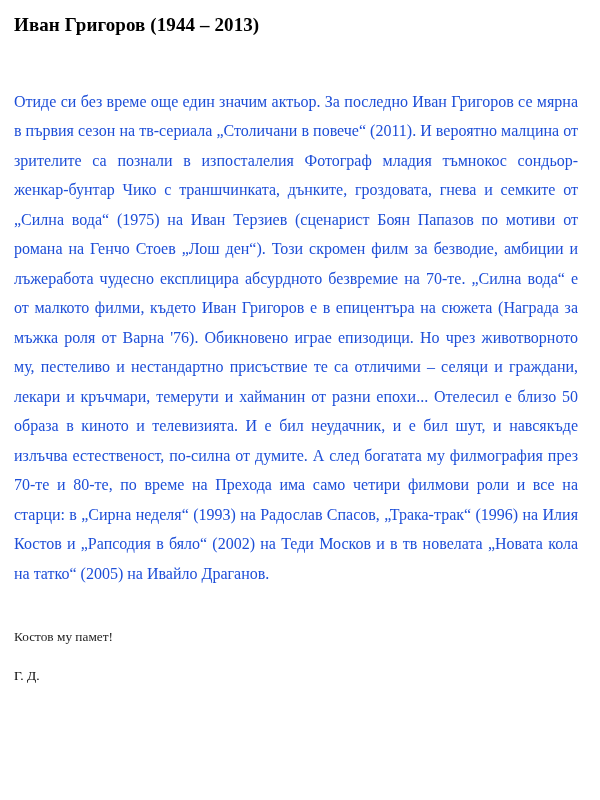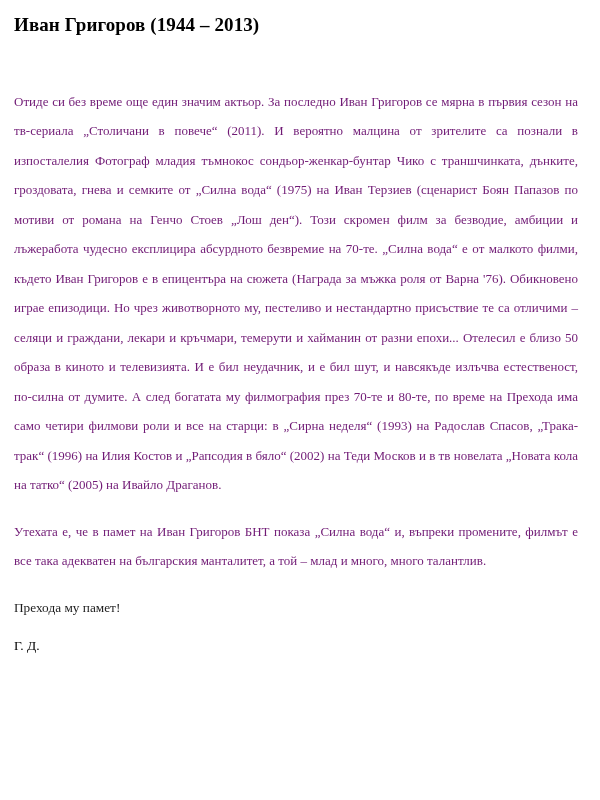--- a/index.html
+++ b/index.html
@@ -27,26 +27,26 @@
     font-weight: bold;
     line-height: 1.2;
     margin: 0 0 10px 0;
     letter-spacing: 0.1px;
     color: #000000;
   }
   .spacer-lg {
     height: 40px;
   }
   .body-par {
-    font-size: 13px;
+    font-size: 16px;
     line-height: 29.5px;
     text-align: justify;
     text-justify: inter-word;
     margin: 0;
-    color: #701a75;
+    color: #1d4ed8;
     hyphens: none;
   }
   .par-gap {
     height: 17px;
   }
   .body-par-last {
     font-size: 13.3px;
     line-height: 29.5px;
     text-align: left;
     margin: 0;
@@ -66,21 +66,20 @@
 <div class="page">
 
   <h1 class="doc-title">Иван Григоров (1944 – 2013)</h1>
 
   <div class="spacer-lg"></div>
 
   <p class="body-par">Отиде си без време още един значим актьор. За последно Иван Григоров се мярна в първия сезон на тв-сериала „Столичани в повече“ (2011). И вероятно малцина от зрителите са познали в изпосталелия Фотограф младия тъмнокос сондьор-женкар-бунтар Чико с траншчинката, дънките, гроздовата, гнева и семките от „Силна вода“ (1975) на Иван Терзиев (сценарист Боян Папазов по мотиви от романа на Генчо Стоев „Лош ден“). Този скромен филм за безводие, амбиции и лъжеработа чудесно експлицира абсурдното безвремие на 70-те. „Силна вода“ е от малкото филми, където Иван Григоров е в епицентъра на сюжета (Награда за мъжка роля от Варна '76). Обикновено играе епизодици. Но чрез животворното му, пестеливо и нестандартно присъствие те са отличими – селяци и граждани, лекари и кръчмари, темерути и хайманин от разни епохи... Отелесил е близо 50 образа в киното и телевизията. И е бил неудачник, и е бил шут, и навсякъде излъчва естественост, по-силна от думите. А след богатата му филмография през 70-те и 80-те, по време на Прехода има само четири филмови роли и все на старци: в „Сирна неделя“ (1993) на Радослав Спасов, „Трака-трак“ (1996) на Илия Костов и „Рапсодия в бяло“ (2002) на Теди Москов и в тв новелата „Новата кола на татко“ (2005) на Ивайло Драганов.</p>
 
   <div class="par-gap"></div>
 
-  <p class="body-par">Утехата е, че в памет на Иван Григоров БНТ показа „Силна вода“ и, въпреки промените, филмът е все така адекватен на българския манталитет, а той – млад и много, много талантлив.</p>
 
   <div class="par-gap"></div>
 
-  <p class="body-par-last">Прехода му памет!</p>
+  <p class="body-par-last">Костов му памет!</p>
 
   <p class="signature">Г. Д.</p>
 
 </div>
 
 </body></html>

